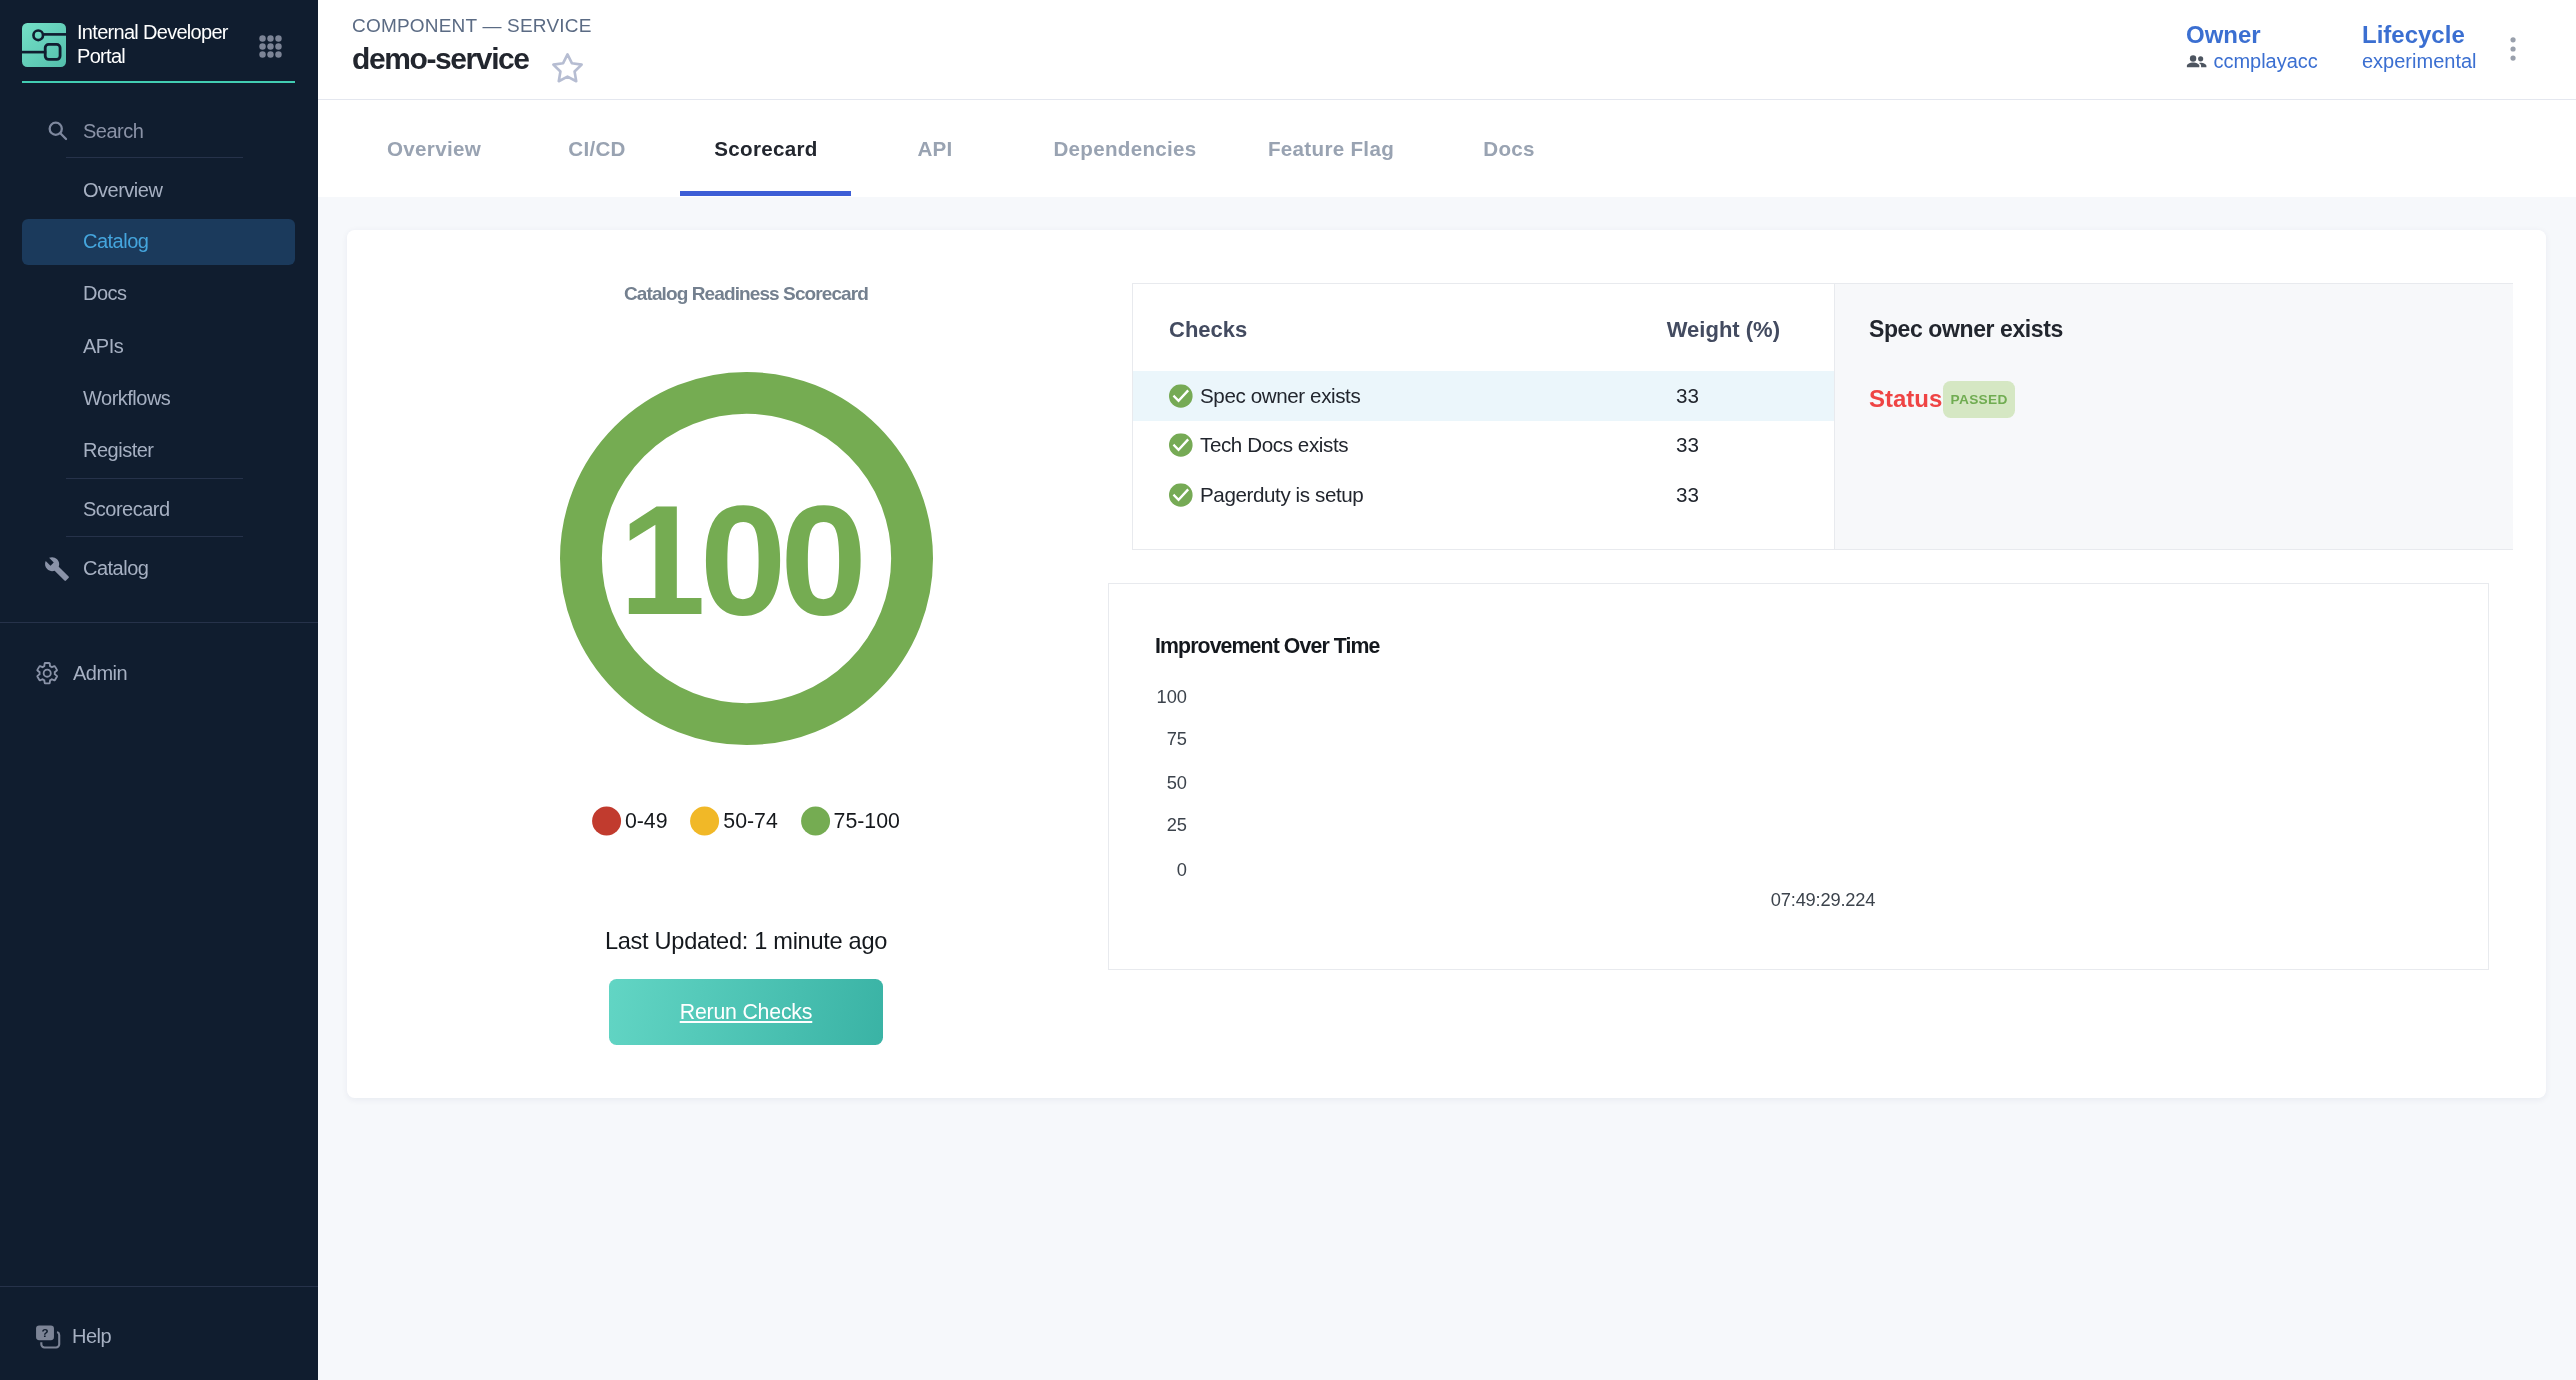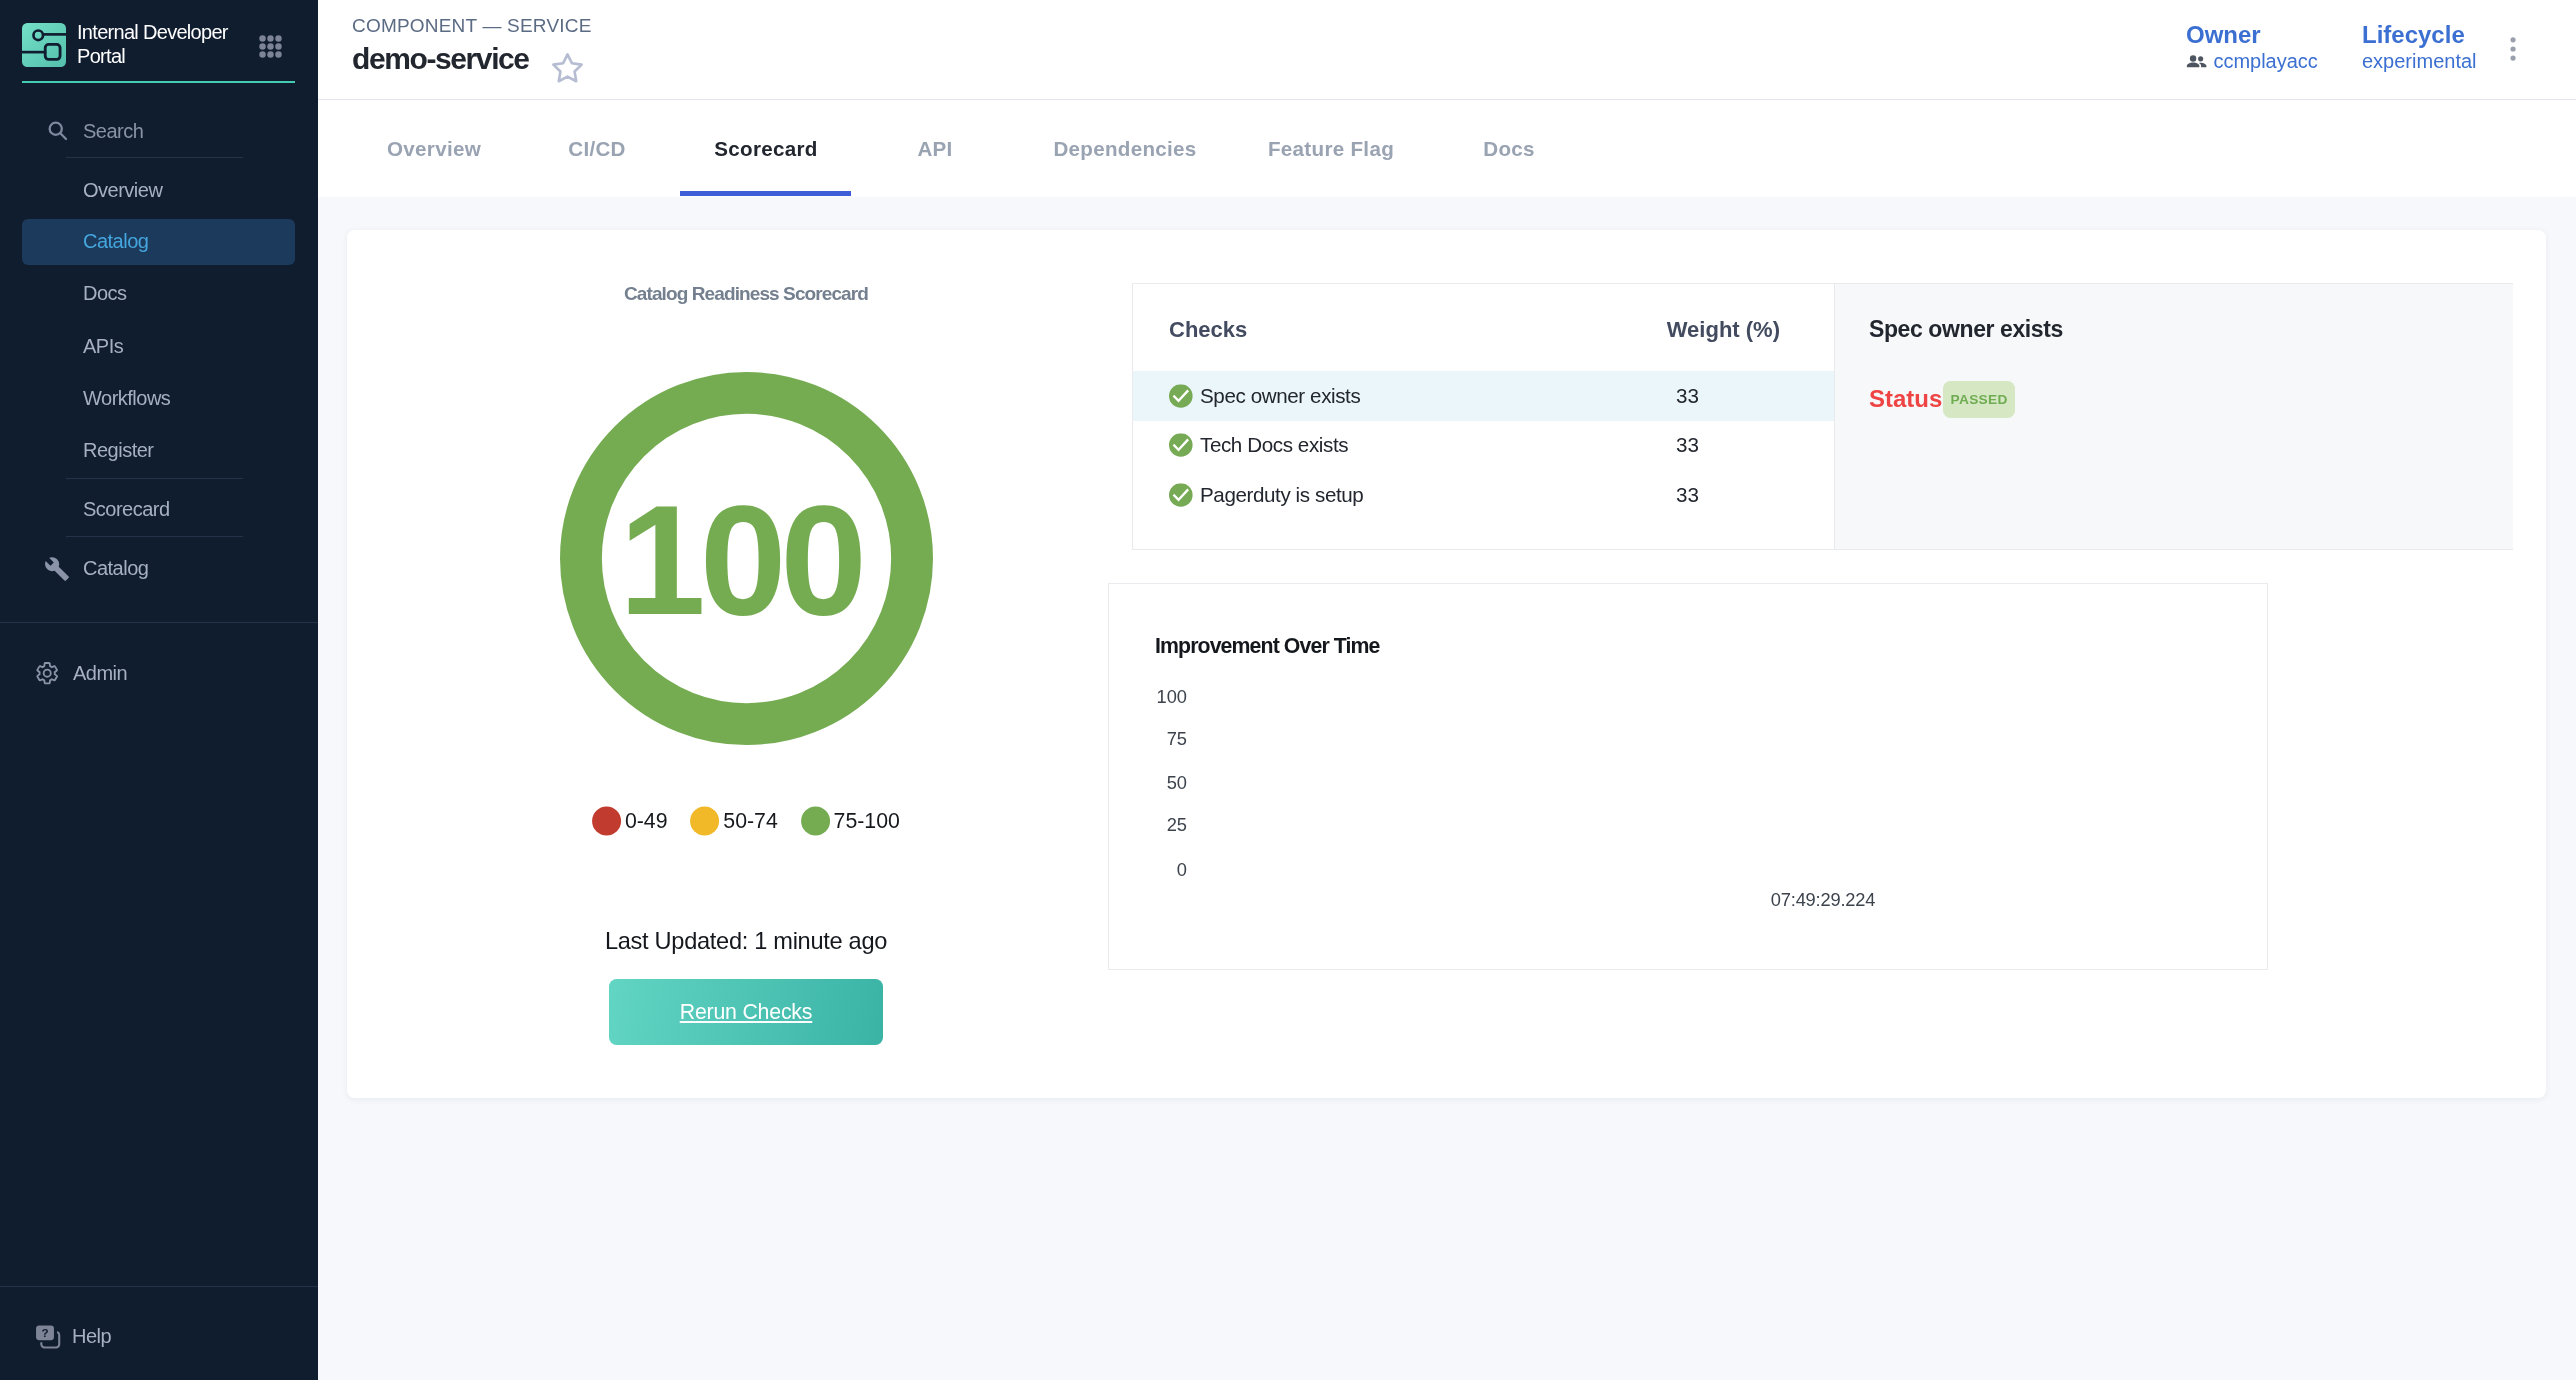--- a/index.html
+++ b/index.html
@@ -58,21 +58,21 @@
 .row .rw { position:absolute; left:543px; top:50%; transform:translateY(-50%); font-size:20.6px; color:#22262e; }
 #row1 { top:87px; background:#ebf6fb; }
 #row2 { top:136px; }
 #row3 { top:186px; }
 #detail { position:absolute; left:701px; top:0; width:679px; height:265px; background:#f7f8fa; border-left:0.8px solid #e8eaee; }
 #dtitle { position:absolute; left:34px; top:32px; font-size:23px; font-weight:bold; color:#22262e; letter-spacing:-0.4px; }
 #dstatus { position:absolute; left:34px; top:101px; font-size:24px; color:#ef4444;font-weight:bold; }
 #badge { position:absolute; left:108px; top:97px; background:#d5e7c3; color:#70ac51; font-size:13.7px; font-weight:bold; letter-spacing:0.3px; height:37px; line-height:37px; padding:0 7.6px; border-radius:7.6px; }
 
 
-#chart { position:absolute; left:1108px; top:583px; width:1160px; height:387px; background:#ffffff; border:0.8px solid #e8eaee; }
+#chart { position:absolute; left:1108px; top:583px; width:1381px; height:387px; background:#ffffff; border:0.8px solid #e8eaee; }
 #ctitle { position:absolute; left:46px; top:62px; transform:translateY(-50%); font-size:21.3px; font-weight:bold; color:#14181d; letter-spacing:-0.9px; }
 .ylab { position:absolute; width:78px; text-align:right; left:0; transform:translateY(-50%); font-size:18.3px; color:#3c434c; }
 #xlab { position:absolute; left:714px; top:316px; transform:translate(-50%,-50%); font-size:18.3px; color:#3c434c; letter-spacing:-0.2px; }
 </style>
 </head>
 <body>
 <div id="sidebar">
   <svg id="logo" width="44" height="44" viewBox="0 0 58 58">
     <defs>
         <linearGradient id="lg" x1="0" y1="0" x2="0.9" y2="1">

